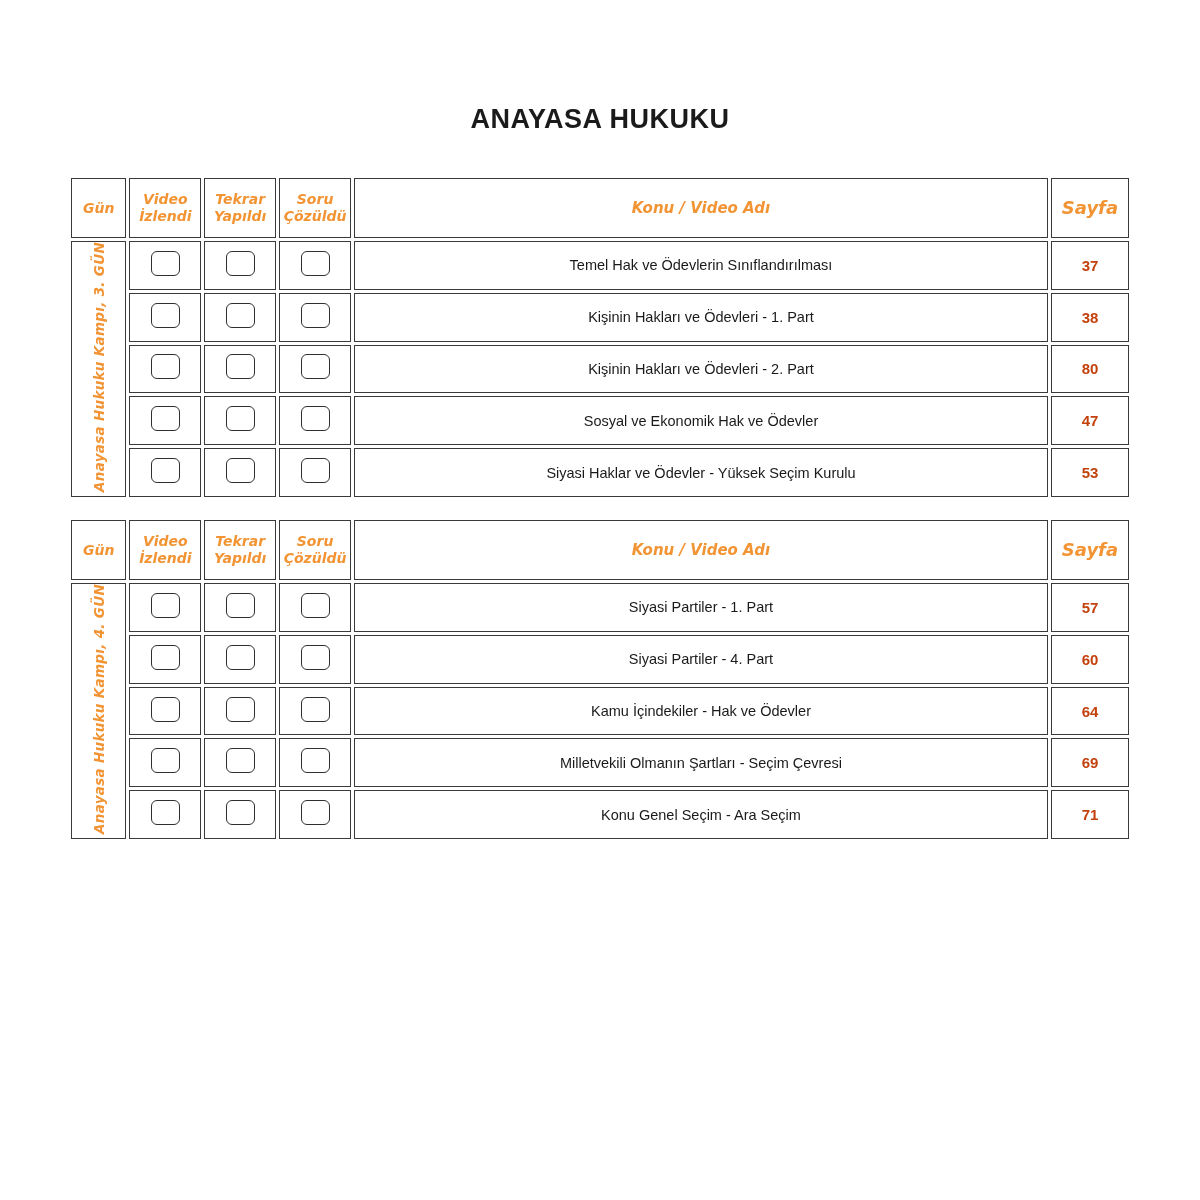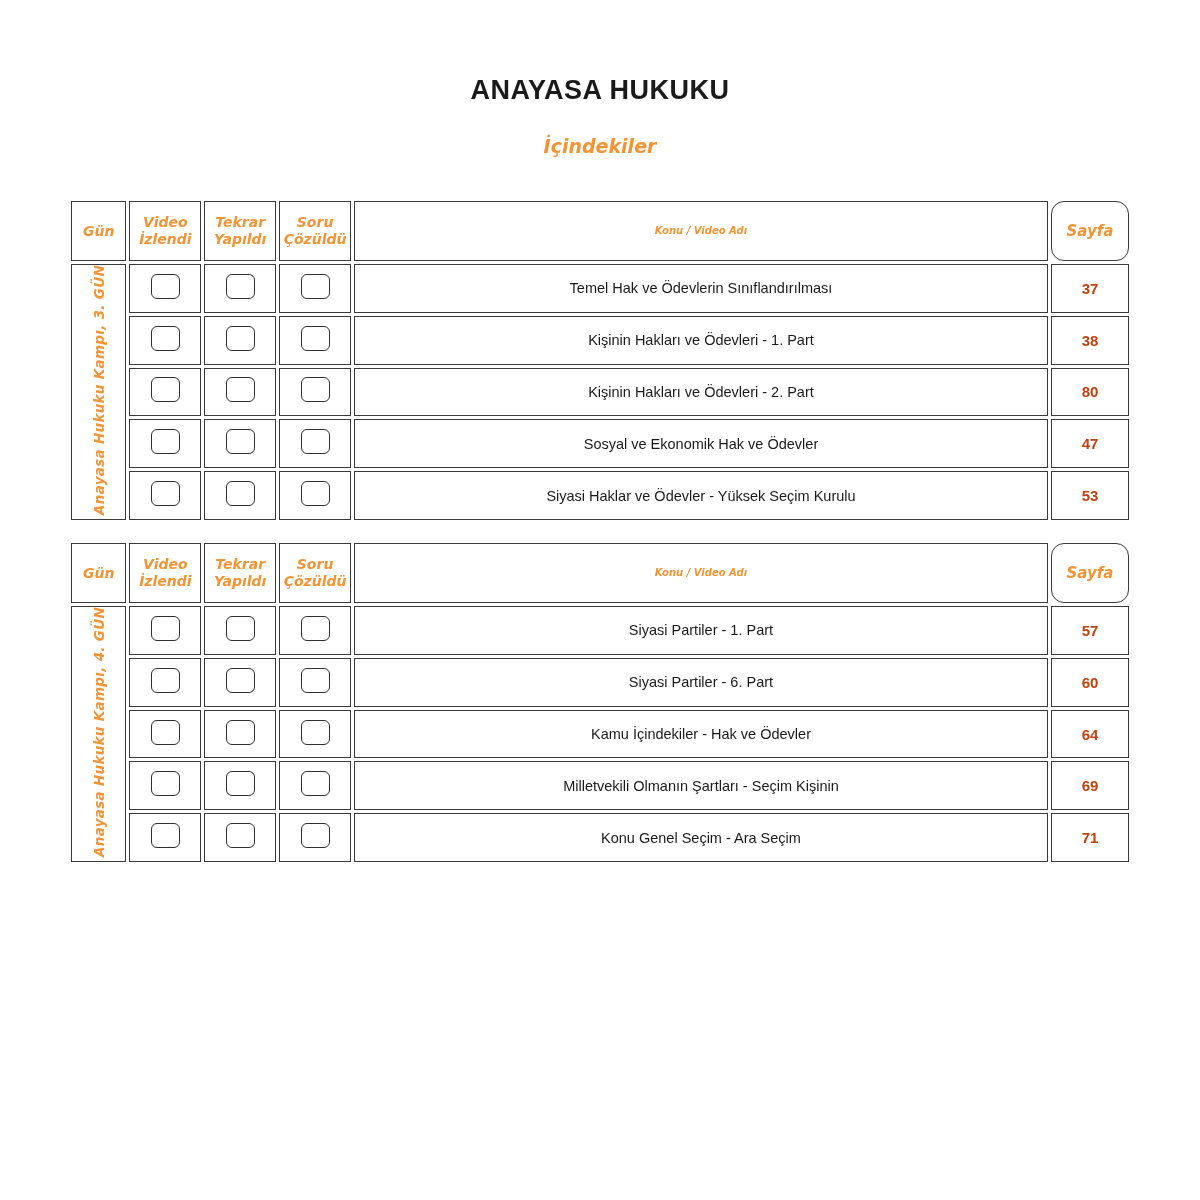--- a/index.html
+++ b/index.html
@@ -22,21 +22,21 @@
     padding: 0;
     position: relative;
   }
   .doc-title {
     text-align: center;
     font-size: 27px;
     font-weight: bold;
     letter-spacing: 0.5px;
     color: #1a1a1a;
     margin: 0;
-    padding-top: 77px;
+    padding-top: 106px;
     line-height: 1;
   }
   .doc-subtitle {
     text-align: center;
     font-size: 19px;
     font-weight: bold;
     color: #F29434;
     margin: 0;
     padding-top: 33px;
     line-height: 1;
@@ -73,22 +73,22 @@
     height: 58px;
     text-align: center;
     vertical-align: middle;
     color: #F29434;
     font-style: italic;
     font-weight: bold;
     font-size: 14px;
     line-height: 1.2;
     font-family: "DejaVu Sans", sans-serif;
   }
-  .hdr-cell.konu { font-size: 10px; }
-  .hdr-cell.sayfa { font-size: 15px; border-radius: 13px; }
+  .hdr-cell.konu { font-size: 15px; }
+  .hdr-cell.sayfa { font-size: 18px; }
   .hdr-cell .l2 { display: block; }
 
   .day-cell {
     vertical-align: middle;
     text-align: center;
     position: relative;
   }
   .day-vert {
     color: #F29434;
     font-style: italic;
@@ -133,21 +133,20 @@
     box-sizing: border-box;
     cursor: pointer;
   }
 </style>
 </head>
 <body>
 
 <div class="page">
 
   <h1 class="doc-title">ANAYASA HUKUKU</h1>
-  <div class="doc-subtitle">İçindekiler</div>
 
   <div class="tables-wrap">
 
     <table class="toc-table">
       <colgroup>
         <col class="c-gun">
           <col class="c-chk">
           <col class="c-chk">
           <col class="c-chk">
           <col class="c-konu">
@@ -248,35 +247,35 @@
           <td class="row-cell"><span class="checkbox"></span></td>
           <td class="row-cell"><span class="checkbox"></span></td>
           <td class="row-cell"><span class="checkbox"></span></td>
           <td class="topic-cell">Siyasi Partiler - 1. Part</td>
           <td class="page-cell">57</td>
         </tr>
         <tr>
           <td class="row-cell"><span class="checkbox"></span></td>
           <td class="row-cell"><span class="checkbox"></span></td>
           <td class="row-cell"><span class="checkbox"></span></td>
-          <td class="topic-cell">Siyasi Partiler - 6. Part</td>
+          <td class="topic-cell">Siyasi Partiler - 4. Part</td>
           <td class="page-cell">60</td>
         </tr>
         <tr>
           <td class="row-cell"><span class="checkbox"></span></td>
           <td class="row-cell"><span class="checkbox"></span></td>
           <td class="row-cell"><span class="checkbox"></span></td>
           <td class="topic-cell">Kamu İçindekiler - Hak ve Ödevler</td>
           <td class="page-cell">64</td>
         </tr>
         <tr>
           <td class="row-cell"><span class="checkbox"></span></td>
           <td class="row-cell"><span class="checkbox"></span></td>
           <td class="row-cell"><span class="checkbox"></span></td>
-          <td class="topic-cell">Milletvekili Olmanın Şartları - Seçim Kişinin</td>
+          <td class="topic-cell">Milletvekili Olmanın Şartları - Seçim Çevresi</td>
           <td class="page-cell">69</td>
         </tr>
         <tr>
           <td class="row-cell"><span class="checkbox"></span></td>
           <td class="row-cell"><span class="checkbox"></span></td>
           <td class="row-cell"><span class="checkbox"></span></td>
           <td class="topic-cell">Konu Genel Seçim - Ara Seçim</td>
           <td class="page-cell">71</td>
         </tr>
       </tbody>

